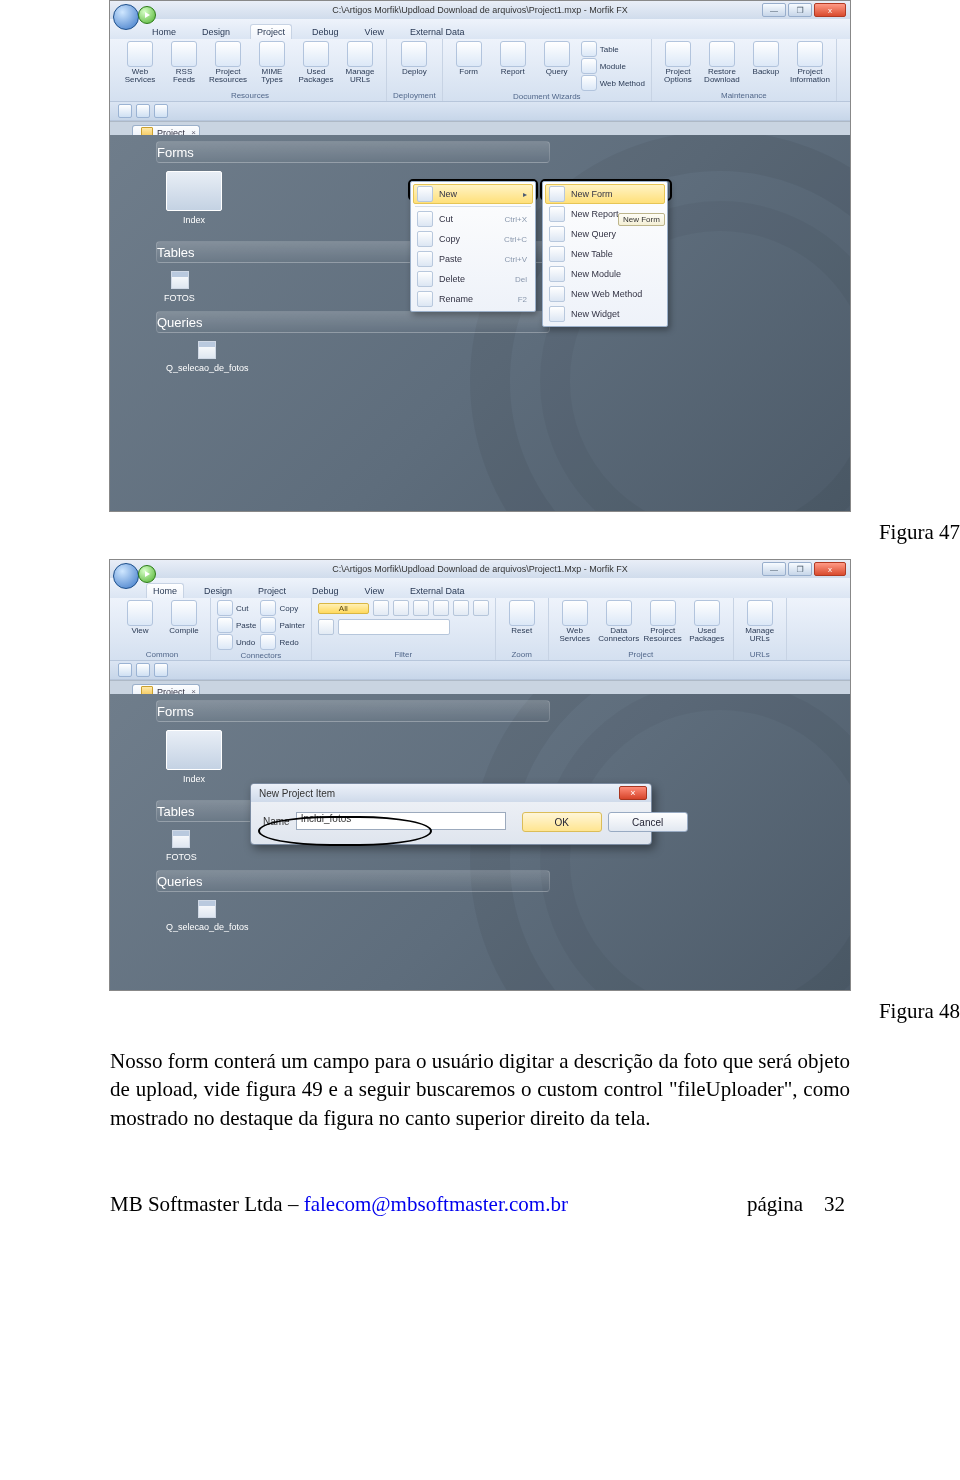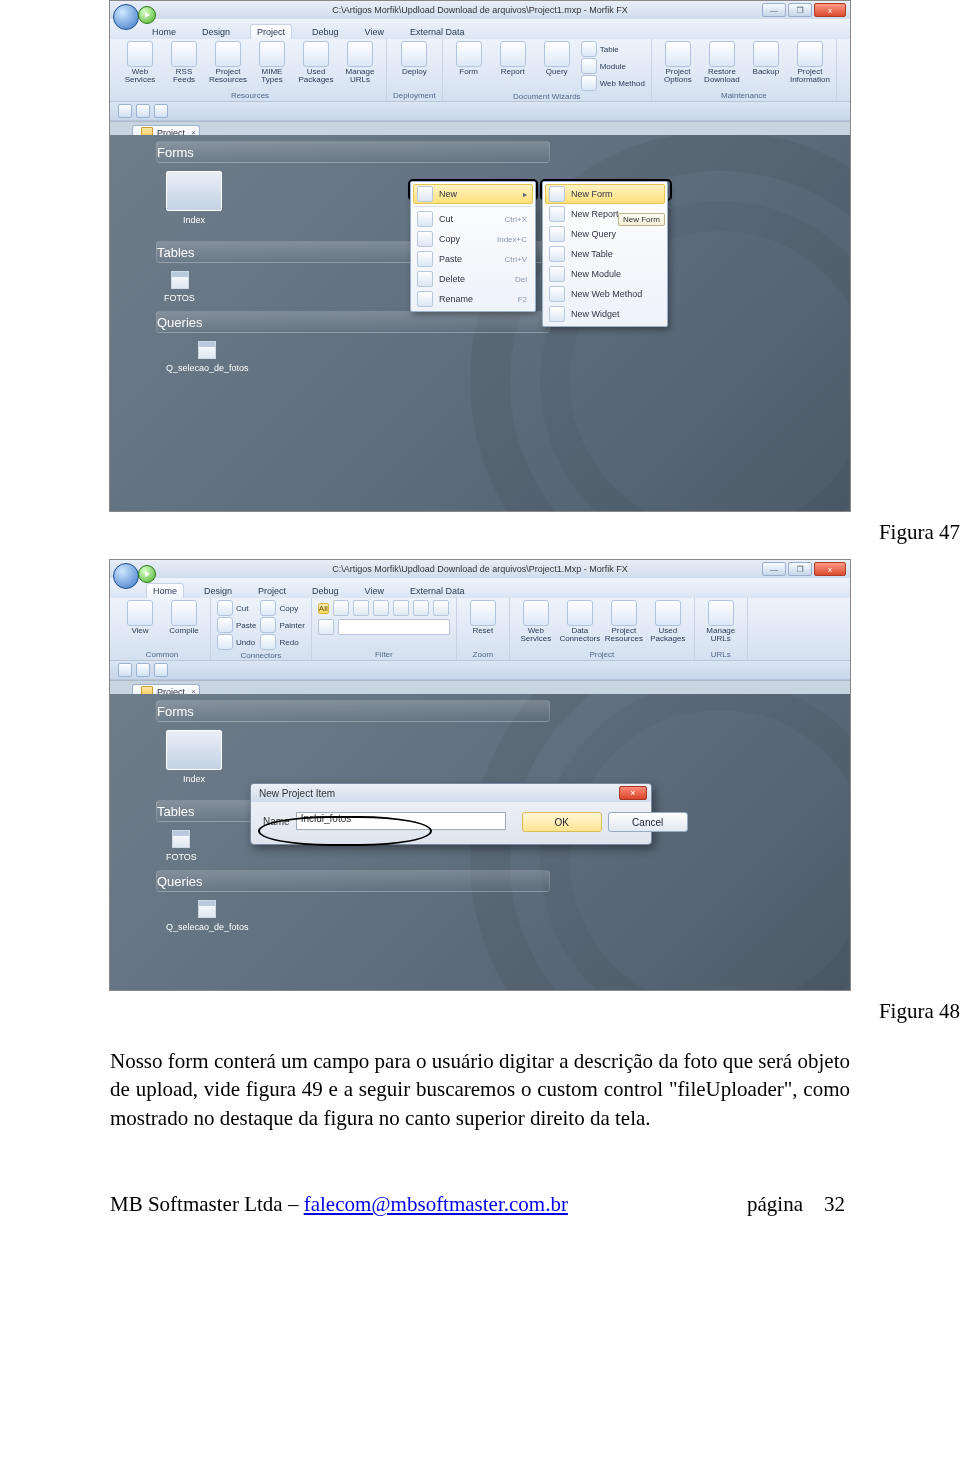--- a/index.html
+++ b/index.html
@@ -1,21 +1,21 @@
 <!DOCTYPE html>
 <html><head>
 <meta charset="utf-8">
 <style>
   body{margin:0;background:#fff;font-family:"Times New Roman",serif;color:#000;width:960px}
   .page{padding:0 0 40px 0}
   .figwrap{text-align:center;margin:0 0 4px 0}
   .caption{text-align:right;font-size:21px;margin:4px 0 14px 0}
   .body-text{font-size:21px;line-height:1.35;margin:23px 110px 60px 110px;text-align:justify}
   .footer{display:flex;justify-content:space-between;align-items:baseline;font-size:21px;margin:0 115px 0 110px}
-  .footer .link{color:#0000EE;text-decoration:underline}
+  .footer .link{color:#0000EE;}
 
   
   .shot{display:inline-block;border:1px solid #888;background:#8a96a2;font-family:"Segoe UI",Arial,sans-serif;font-size:8px;color:#333;text-align:left;position:relative;overflow:hidden}
   .shot1{width:740px;height:510px}
   .shot2{width:740px;height:430px}
 
   
   .titlebar{height:18px;background:linear-gradient(#e9eef7,#d0dcec);display:flex;align-items:center;position:relative}
   .tb-orb{width:24px;height:24px;border-radius:50%;background:radial-gradient(circle at 35% 30%,#cfe7ff,#3b77c7);border:1px solid #1b4e8b;position:absolute;left:3px;top:3px;z-index:3}
   .tb-play{width:16px;height:16px;border-radius:50%;background:radial-gradient(circle at 35% 30%,#d6ffc8,#4fb12e);border:1px solid #2a7a15;position:absolute;left:28px;top:5px;z-index:3;display:flex;align-items:center;justify-content:center}
@@ -96,21 +96,21 @@
   .dlgbody{padding:10px 12px 12px 12px;display:flex;gap:16px;align-items:flex-start}
   .dlgfield{display:flex;align-items:center;gap:6px}
   .dlginput{width:200px;height:16px;background:#fff;border:1px solid #9caabd;border-radius:0;padding:0 4px;font-size:10px;color:#333}
   .dlgbtns{display:flex;flex-direction:row;gap:6px}
   .dlgbtn{width:78px;height:18px;background:linear-gradient(#fefefe,#e2e8f1);border:1px solid #98aac2;border-radius:3px;display:flex;align-items:center;justify-content:center;color:#223}
   .dlgbtn.primary{background:linear-gradient(#fff6d8,#ffe590);border-color:#dbbd58}
   .oval{position:absolute;border:2px solid #000;border-radius:50%/60%;pointer-events:none}
 
   
   .filterbar{display:flex;align-items:center;gap:4px}
-  .chipAll{background:linear-gradient(#fff0b4,#ffd95e);border:1px solid #d9b744;border-radius:2px;padding:0 0;font-size:8px;color:#5c4a12}
+  .chipAll{background:linear-gradient(#fff0b4,#ffd95e);border:1px solid #d9b744;border-radius:2px;padding:0 20px;font-size:8px;color:#5c4a12}
   .fchip{width:14px;height:14px;background:linear-gradient(#fff,#e2eaf4);border:1px solid #b6c6db;border-radius:2px}
   .finput{width:110px;height:14px;background:#fff;border:1px solid #b6c6db;border-radius:2px}
 
 </style>
 </head>
 <body>
 
 <div class="page">
 
 <div class="figwrap">
@@ -302,21 +302,21 @@
               </div>
         <div class="ctxsep"></div>
         <div class="ctxrow">
                 <div class="ctxic"></div>
                 <span class="ctxlab">Cut</span>
                 <span class="ctxsc">Ctrl+X</span>
               </div>
         <div class="ctxrow">
                 <div class="ctxic"></div>
                 <span class="ctxlab">Copy</span>
-                <span class="ctxsc">Index+C</span>
+                <span class="ctxsc">Ctrl+C</span>
               </div>
         <div class="ctxrow">
                 <div class="ctxic"></div>
                 <span class="ctxlab">Paste</span>
                 <span class="ctxsc">Ctrl+V</span>
               </div>
         <div class="ctxrow">
                 <div class="ctxic"></div>
                 <span class="ctxlab">Delete</span>
                 <span class="ctxsc">Del</span>

